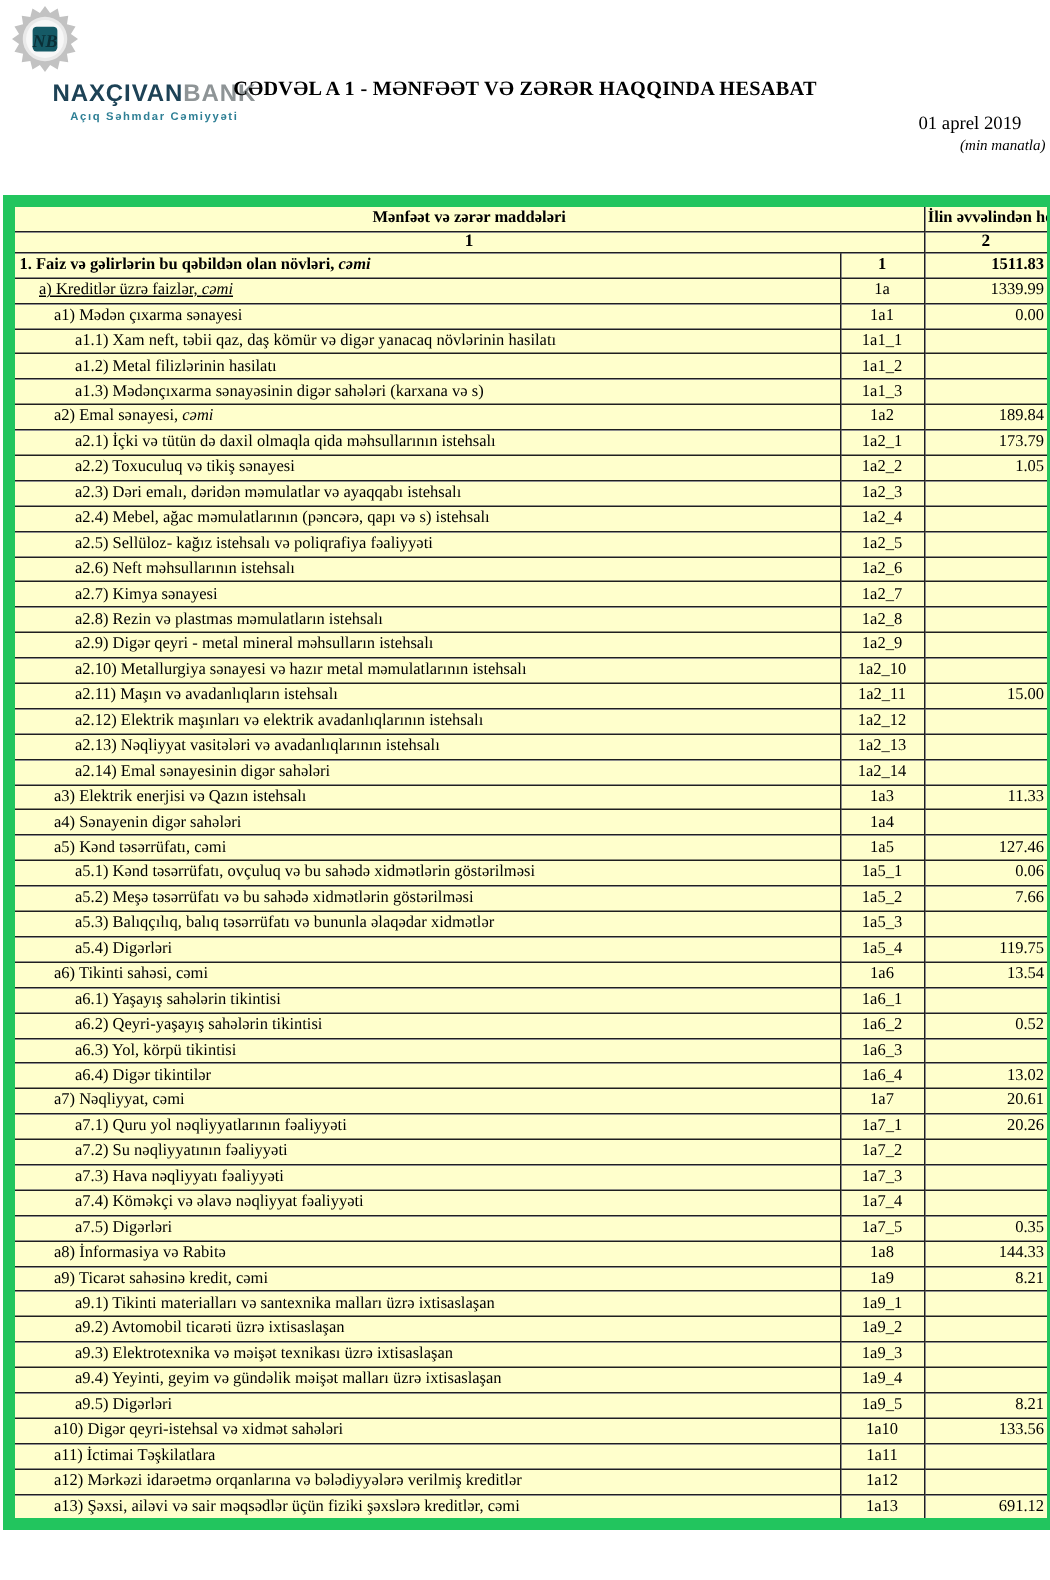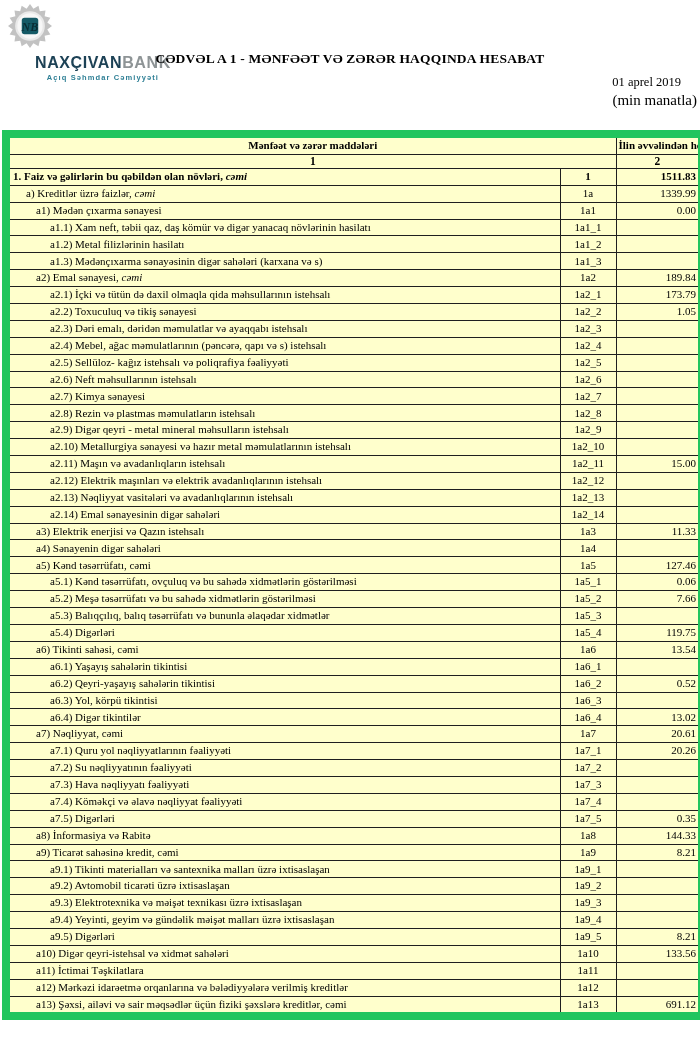--- a/index.html
+++ b/index.html
@@ -12,42 +12,42 @@
   .logo { position:absolute; top:4px; left:8px; display:flex; align-items:flex-start;flex-direction:column; }
   .seal { width:44px; height:44px; flex:0 0 auto; }
   .brand { margin-left:27px; padding-top:7px; font-family:"Liberation Sans","DejaVu Sans",sans-serif; }
   .brand-line { font-weight:bold; font-size:16px; letter-spacing:0.6px; line-height:1; white-space:nowrap; }
   .brand-primary { color:#1d4256; }
   .brand-secondary { color:#8e9496; }
   .brand-sub { text-align:center; color:#2e7f95; font-size:7.5px; font-weight:bold; letter-spacing:1.1px; margin-top:2px; white-space:nowrap; }
   
   .doc-title { position:absolute; top:51px; left:0; right:0; text-align:center; font-weight:bold; font-size:13.5px; letter-spacing:0.2px; }
   .doc-date  { position:absolute; top:75px; right:19px; font-size:12.5px; }
-  .unit-note { position:absolute; top:92px; right:3px; font-size:15px; }
+  .unit-note { position:absolute; top:92px; right:3px; font-size:10px; font-style:italic; }
   
   table.report {
     position:absolute; top:92px; left:2px; width:696px;
     border-collapse:collapse; table-layout:fixed;
     border:8px solid #22c55e;
     margin-top:38px;
   }
   table.report td {
     border:1px solid #1f1f1f; background:#FFFFCC;
     font-size:11px; line-height:1.05; padding:0 2px;
     height:15.9px; overflow:hidden; white-space:nowrap; vertical-align:middle;
   }
   td.hdr-main { height:86px; font-weight:bold; text-align:center; font-size:12px; }
   td.hdr-value { white-space:normal; line-height:1.3; padding:0 3px; }
   tr.hdr-num td { height:13px; font-weight:bold; text-align:center; font-size:11.5px; }
   td.c-code  { text-align:center; }
   td.c-value { text-align:right; padding-right:3px; }
   td.v-white { background:#ffffff; }
   tr.row-bold td { font-weight:bold; }
   .ind0 { padding-left:3px !important; }
-  .ind1 { padding-left:16px !important; }
+  .ind1 { padding-left:16px !important;text-decoration:underline; }
   .ind2 { padding-left:26px !important; }
   .ind3 { padding-left:40px !important; }
 </style>
 </head>
 <body>
 
 <div class="logo">
   <svg class="seal" viewBox="0 0 40 40" aria-hidden="true">
     <polygon fill="#c2c2c2" points="40,20 35.7,23.1 38.5,27.7 33.3,28.9 34.1,34.1 28.9,33.3 27.7,38.5 23.1,35.7 20,40 16.9,35.7 12.4,38.5 11.1,33.3 5.9,34.1 6.7,28.9 1.5,27.7 4.3,23.1 0,20 4.3,16.9 1.5,12.4 6.7,11.1 5.9,5.9 11.1,6.7 12.4,1.5 16.9,4.3 20,0 23.1,4.3 27.7,1.5 28.9,6.7 34.1,5.9 33.3,11.1 38.5,12.4 35.7,16.9"></polygon>
     <circle cx="20" cy="20" r="13.5" fill="#e9e9e9"></circle>

